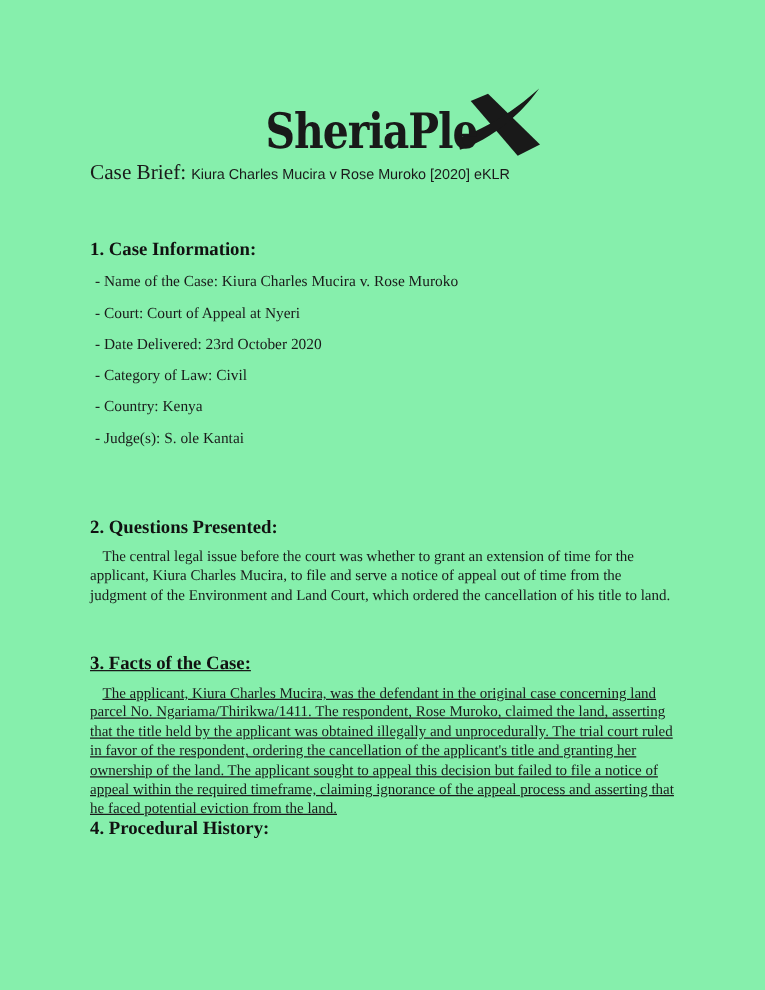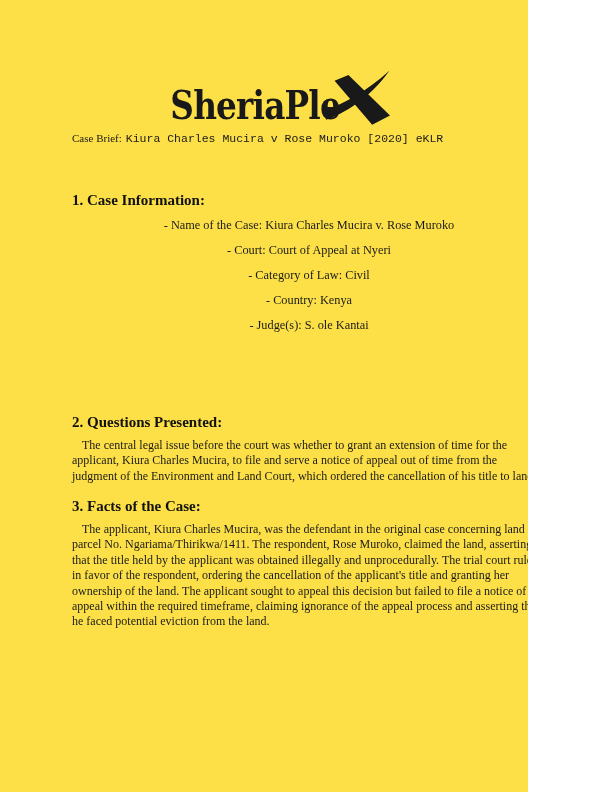--- a/index.html
+++ b/index.html
@@ -1,20 +1,20 @@
 <!DOCTYPE html>
 <html><head>
 <meta charset="utf-8">
 <style>
   html, body { margin: 0; padding: 0; background: #ffffff; }
   .page {
     position: relative;
-    width: 528px;
+    width: 612px;
     height: 792px;
-    background: #fde047;
+    background: #86efac;
     overflow: hidden;
     font-family: "Liberation Serif", serif;
     color: #1a1a1a;
   }
 
   
   .logo {
     position: absolute;
     top: 72px;
     left: 0;
@@ -45,25 +45,25 @@
 
   
   .title-line {
     position: absolute;
     top: 128px;
     left: 72px;
     width: 470px;
     white-space: nowrap;
   }
   .title-prefix {
-    font-size: 11px;
+    font-size: 17px;
     color: #1a1a1a;
   }
   .title-case {
-    font-family: Liberation Mono, monospace;
+    font-family: Liberation Sans, sans-serif;
     font-size: 11.5px;
     color: #1a1a1a;
   }
 
   
   .section {
     position: absolute;
     left: 72px;
     width: 470px;
   }
@@ -73,32 +73,31 @@
     line-height: 15px;
     font-weight: bold;
     color: #111111;
   }
   .li {
     margin: 10px 0 0 0;
     padding-left: 4px;
     font-size: 12.3px;
     line-height: 15px;
     color: #1a1a1a;
-    text-align: center;
   }
   .para {
     margin: 8px 0 0 0;
     font-size: 12px;
     line-height: 15.4px;
     text-indent: 10px;
     color: #1a1a1a;
   }
   .sec-1 { top: 193px; }
   .sec-2 { top: 404px; margin-top: 11px; }
-  .sec-3 { top: 499px; }
+  .sec-3 { top: 524px; text-decoration: underline; }
   .sec-4 { top: 656px; }
 </style>
 </head>
 <body>
 
 <div class="page">
 
   <header class="logo">
     <span class="logo-text">SheriaPle</span>
     <svg class="logo-x" viewBox="0 0 100 70" preserveAspectRatio="none" aria-hidden="true">
@@ -109,31 +108,33 @@
 
   <div class="title-line">
     <span class="title-prefix">Case Brief:</span>
     <span class="title-case">Kiura Charles Mucira v Rose Muroko [2020] eKLR</span>
   </div>
 
   <section class="section sec-1">
     <h2>1. Case Information:</h2>
     <p class="li">- Name of the Case: Kiura Charles Mucira v. Rose Muroko</p>
     <p class="li">- Court: Court of Appeal at Nyeri</p>
+    <p class="li">- Date Delivered: 23rd October 2020</p>
     <p class="li">- Category of Law: Civil</p>
     <p class="li">- Country: Kenya</p>
     <p class="li">- Judge(s): S. ole Kantai</p>
   </section>
 
   <section class="section sec-2">
     <h2>2. Questions Presented:</h2>
     <p class="para">The central legal issue before the court was whether to grant an extension of time for the applicant, Kiura Charles Mucira, to file and serve a notice of appeal out of time from the judgment of the Environment and Land Court, which ordered the cancellation of his title to land.</p>
   </section>
 
   <section class="section sec-3">
     <h2>3. Facts of the Case:</h2>
     <p class="para">The applicant, Kiura Charles Mucira, was the defendant in the original case concerning land parcel No. Ngariama/Thirikwa/1411. The respondent, Rose Muroko, claimed the land, asserting that the title held by the applicant was obtained illegally and unprocedurally. The trial court ruled in favor of the respondent, ordering the cancellation of the applicant's title and granting her ownership of the land. The applicant sought to appeal this decision but failed to file a notice of appeal within the required timeframe, claiming ignorance of the appeal process and asserting that he faced potential eviction from the land.</p>
   </section>
 
   <section class="section sec-4">
+    <h2>4. Procedural History:</h2>
   </section>
 
 </div>
 
 </body></html>

